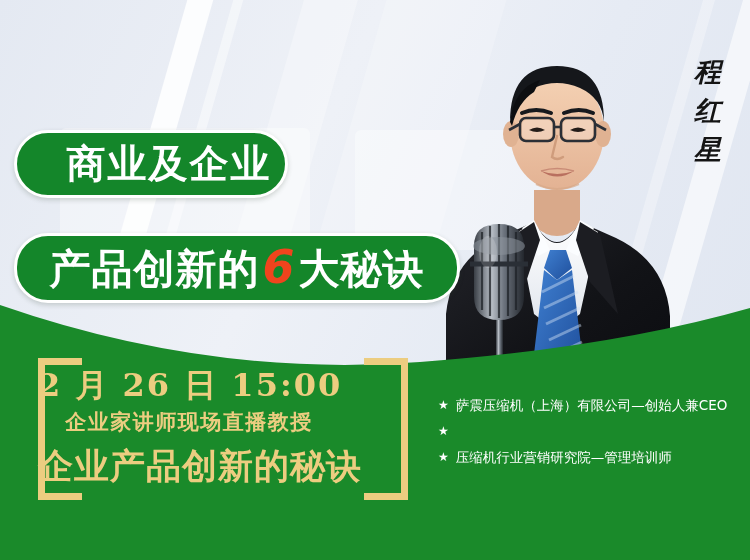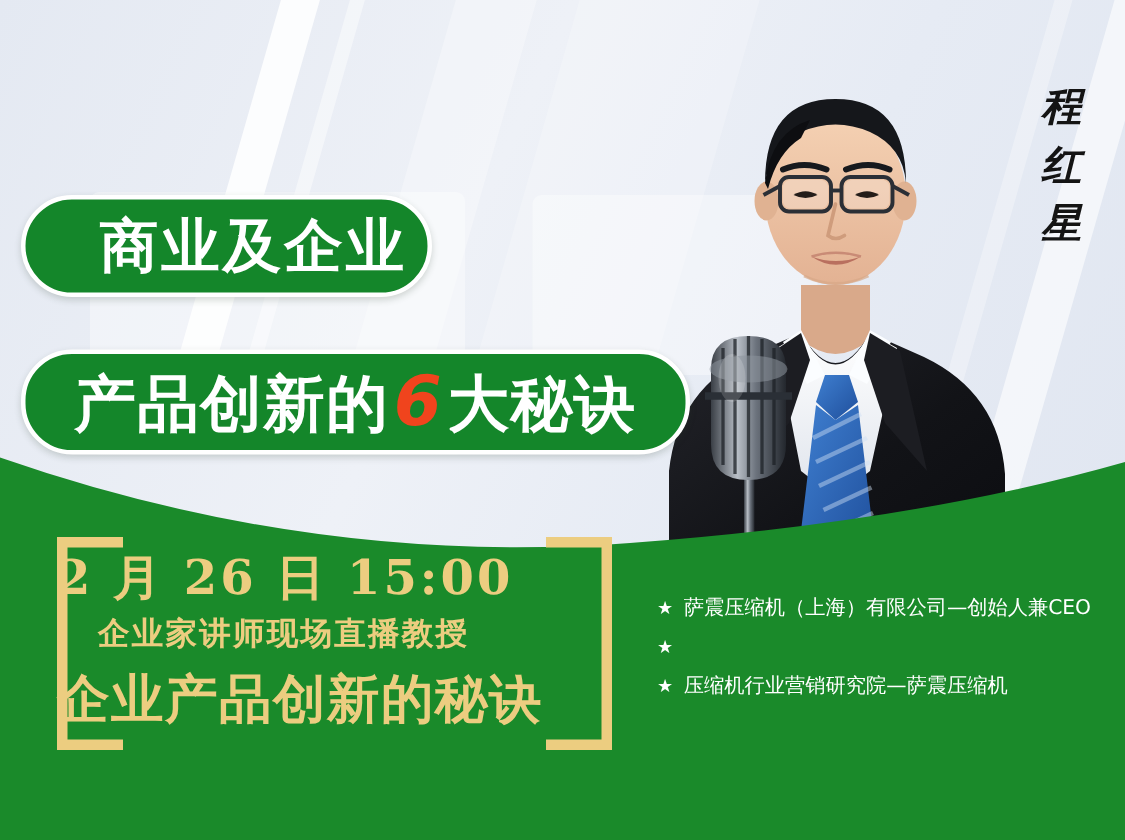--- a/index.html
+++ b/index.html
@@ -312,17 +312,17 @@
   <div class="bullets">
     <div class="bullet">
       <span class="star">★</span>
       <span>萨震压缩机（上海）有限公司—创始人兼CEO</span>
     </div>
     <div class="bullet">
       <span class="star">★</span>
     </div>
     <div class="bullet">
       <span class="star">★</span>
-      <span>压缩机行业营销研究院—萨震压缩机</span>
+      <span>压缩机行业营销研究院—管理培训师</span>
     </div>
   </div>
 
 </div>
 
 </body></html>

